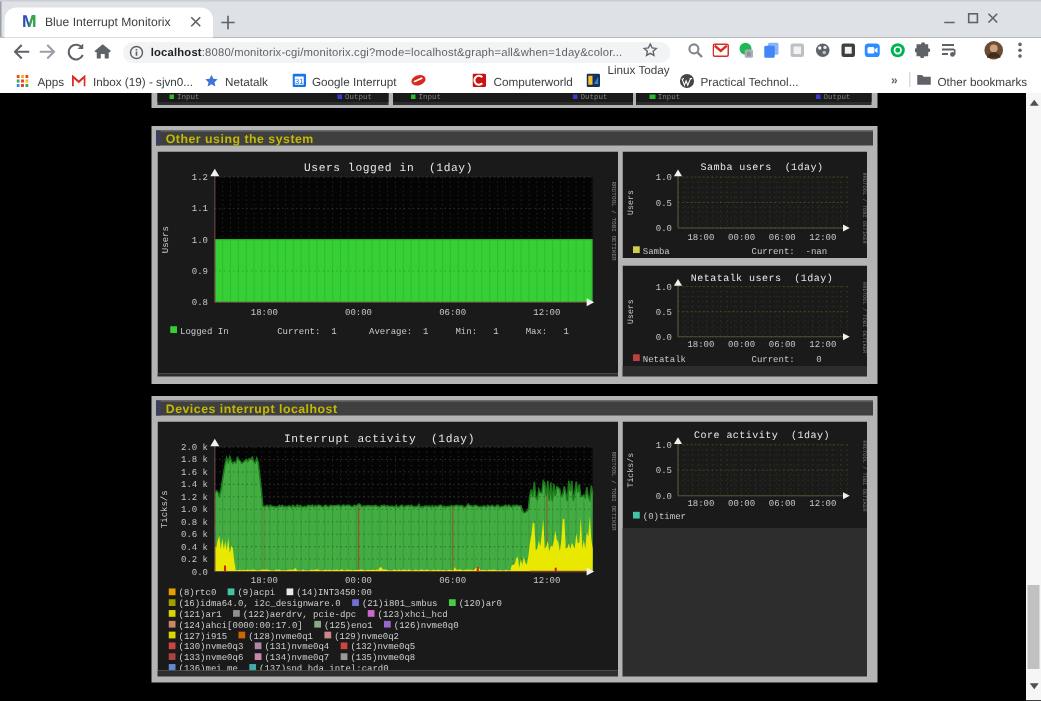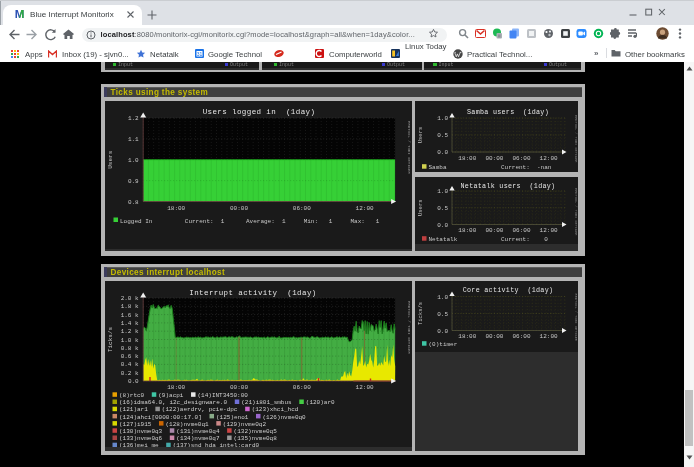--- a/index.html
+++ b/index.html
@@ -126,21 +126,21 @@
 <span class="t" style="left:62px;top:49.6px;font:7.8px 'Liberation Sans',sans-serif;color:#3c4043">Inbox (19) - sjvn0...</span>
 <svg class="a" style="left:136px;top:48.5px" width="10" height="10" viewBox="0 0 24 24">
     <path d="M12 2 l3 6.3 6.9.8-5.1 4.7 1.4 6.8-6.2-3.4-6.2 3.4 1.4-6.8L2.1 9.1 9 8.3z" fill="#4073d6"></path>
   </svg>
 <span class="t" style="left:150px;top:49.6px;font:7.8px 'Liberation Sans',sans-serif;color:#3c4043">Netatalk</span>
 <svg class="a" style="left:195px;top:49px" width="9" height="9" viewBox="0 0 9 9">
     <rect width="9" height="9" rx="1" fill="#1a73e8"></rect>
     <rect x="1.5" y="2" width="6" height="5.5" fill="#fff"></rect>
     <text x="4.5" y="6.8" font-size="5" text-anchor="middle" fill="#1a73e8" font-family="Liberation Sans">31</text>
   </svg>
-<span class="t" style="left:208px;top:49.6px;font:7.8px 'Liberation Sans',sans-serif;color:#3c4043">Google Technol</span>
+<span class="t" style="left:208px;top:49.6px;font:7.8px 'Liberation Sans',sans-serif;color:#3c4043">Google Interrupt</span>
 <svg class="a" style="left:274px;top:49px" width="10" height="9" viewBox="0 0 10 9">
     <ellipse cx="5" cy="4.5" rx="4.8" ry="3.4" fill="#d52b1e" transform="rotate(-18 5 4.5)"></ellipse>
     <path d="M2 5.5 L7.5 3" stroke="#fff" stroke-width="1.2"></path>
   </svg>
 <span class="t" style="left:288px;top:67px;font:7.8px 'Liberation Sans',sans-serif;color:#3c4043">ZDNet</span>
 <svg class="a" style="left:315px;top:48.5px" width="9" height="9" viewBox="0 0 9 9">
     <rect width="9" height="9" rx="1" fill="#c11"></rect>
     <path d="M6.5 2.5 a3 3 0 1 0 0 4" fill="none" stroke="#fff" stroke-width="1.4"></path>
   </svg>
 <span class="t" style="left:329px;top:49.6px;font:7.8px 'Liberation Sans',sans-serif;color:#3c4043">Computerworld</span>
@@ -185,21 +185,21 @@
 <span class="t" style="left:279.0px;top:61.8px;font:5px 'Liberation Mono',monospace;color:#808080">Input</span>
 <div class="a" style="left:381.5px;top:62.8px;width:3.5px;height:3.5px;background:#3a3ad0"></div>
 <span class="t" style="left:387.0px;top:61.8px;font:5px 'Liberation Mono',monospace;color:#808080">Output</span>
 <div class="a" style="left:433.0px;top:62.8px;width:3.5px;height:3.5px;background:#2db82d"></div>
 <span class="t" style="left:438.5px;top:61.8px;font:5px 'Liberation Mono',monospace;color:#808080">Input</span>
 <div class="a" style="left:543.5px;top:62.8px;width:3.5px;height:3.5px;background:#3a3ad0"></div>
 <span class="t" style="left:549.0px;top:61.8px;font:5px 'Liberation Mono',monospace;color:#808080">Output</span>
 <div class="a" style="left:101px;top:83.5px;width:483.5px;height:172px;background:#b4b4b4"></div>
 <div class="a" style="left:104px;top:86.5px;width:477.5px;height:10.5px;background:#3f3f3f;border-top:1px solid #5a5a5a"></div>
 <div class="a" style="left:104px;top:86.5px;width:3px;height:10.5px;background:#3e3e5e"></div>
-<span class="t" style="left:110.5px;top:87.8px;font:bold 8.2px 'Liberation Sans',sans-serif;color:#c4bb00;letter-spacing:0.35px">Ticks using the system</span>
+<span class="t" style="left:110.5px;top:87.8px;font:bold 8.2px 'Liberation Sans',sans-serif;color:#c4bb00;letter-spacing:0.35px">Other using the system</span>
 <div class="a" style="left:101px;top:263.5px;width:483.5px;height:191.5px;background:#b4b4b4"></div>
 <div class="a" style="left:104px;top:266.5px;width:477.5px;height:10.5px;background:#3f3f3f;border-top:1px solid #5a5a5a"></div>
 <div class="a" style="left:104px;top:266.5px;width:3px;height:10.5px;background:#3e3e5e"></div>
 <span class="t" style="left:110.5px;top:267.8px;font:bold 8.2px 'Liberation Sans',sans-serif;color:#c4bb00;letter-spacing:0.35px">Devices interrupt localhost</span>
 <svg class="a" style="left:104.5px;top:100.5px" width="307" height="148.5" viewBox="0 0 307 148.5">
     <rect width="307" height="148.5" fill="#1a1a1a"></rect>
     <rect x="38.19999999999999" y="17.0" width="251.90000000000003" height="83.5" fill="#040404"></rect>
     <path d="M38.20 17.0V100.5 M43.44 17.0V100.5 M48.67 17.0V100.5 M53.91 17.0V100.5 M59.14 17.0V100.5 M64.38 17.0V100.5 M69.62 17.0V100.5 M74.85 17.0V100.5 M80.09 17.0V100.5 M85.32 17.0V100.5 M90.56 17.0V100.5 M95.80 17.0V100.5 M101.03 17.0V100.5 M106.27 17.0V100.5 M111.50 17.0V100.5 M116.74 17.0V100.5 M121.98 17.0V100.5 M127.21 17.0V100.5 M132.45 17.0V100.5 M137.68 17.0V100.5 M142.92 17.0V100.5 M148.16 17.0V100.5 M153.39 17.0V100.5 M158.63 17.0V100.5 M163.86 17.0V100.5 M169.10 17.0V100.5 M174.34 17.0V100.5 M179.57 17.0V100.5 M184.81 17.0V100.5 M190.04 17.0V100.5 M195.28 17.0V100.5 M200.52 17.0V100.5 M205.75 17.0V100.5 M210.99 17.0V100.5 M216.22 17.0V100.5 M221.46 17.0V100.5 M226.70 17.0V100.5 M231.93 17.0V100.5 M237.17 17.0V100.5 M242.40 17.0V100.5 M247.64 17.0V100.5 M252.88 17.0V100.5 M258.11 17.0V100.5 M263.35 17.0V100.5 M268.58 17.0V100.5 M273.82 17.0V100.5 M279.06 17.0V100.5 M284.29 17.0V100.5 M289.53 17.0V100.5" stroke="#2e2e2e" stroke-width="0.6" stroke-dasharray="0.8 2.2"></path>
     <path d="M38.19999999999999 17.00H290.1 M38.19999999999999 37.88H290.1 M38.19999999999999 58.75H290.1 M38.19999999999999 79.62H290.1 M38.19999999999999 100.50H290.1" stroke="#3a3a3a" stroke-width="0.6" stroke-dasharray="1 2"></path>
     <rect x="38.19999999999999" y="58.75" width="251.90000000000003" height="41.75" fill="#36d036"></rect>

